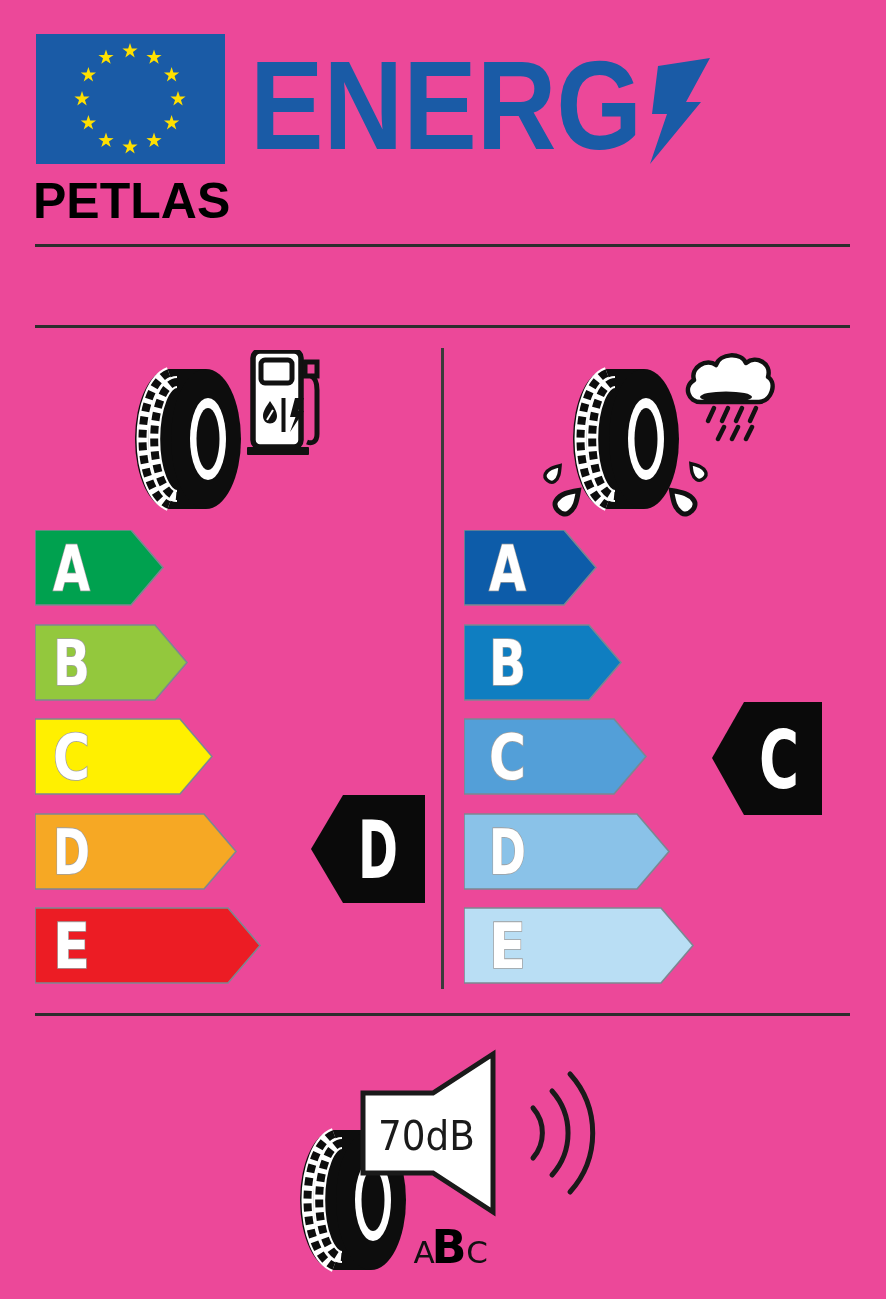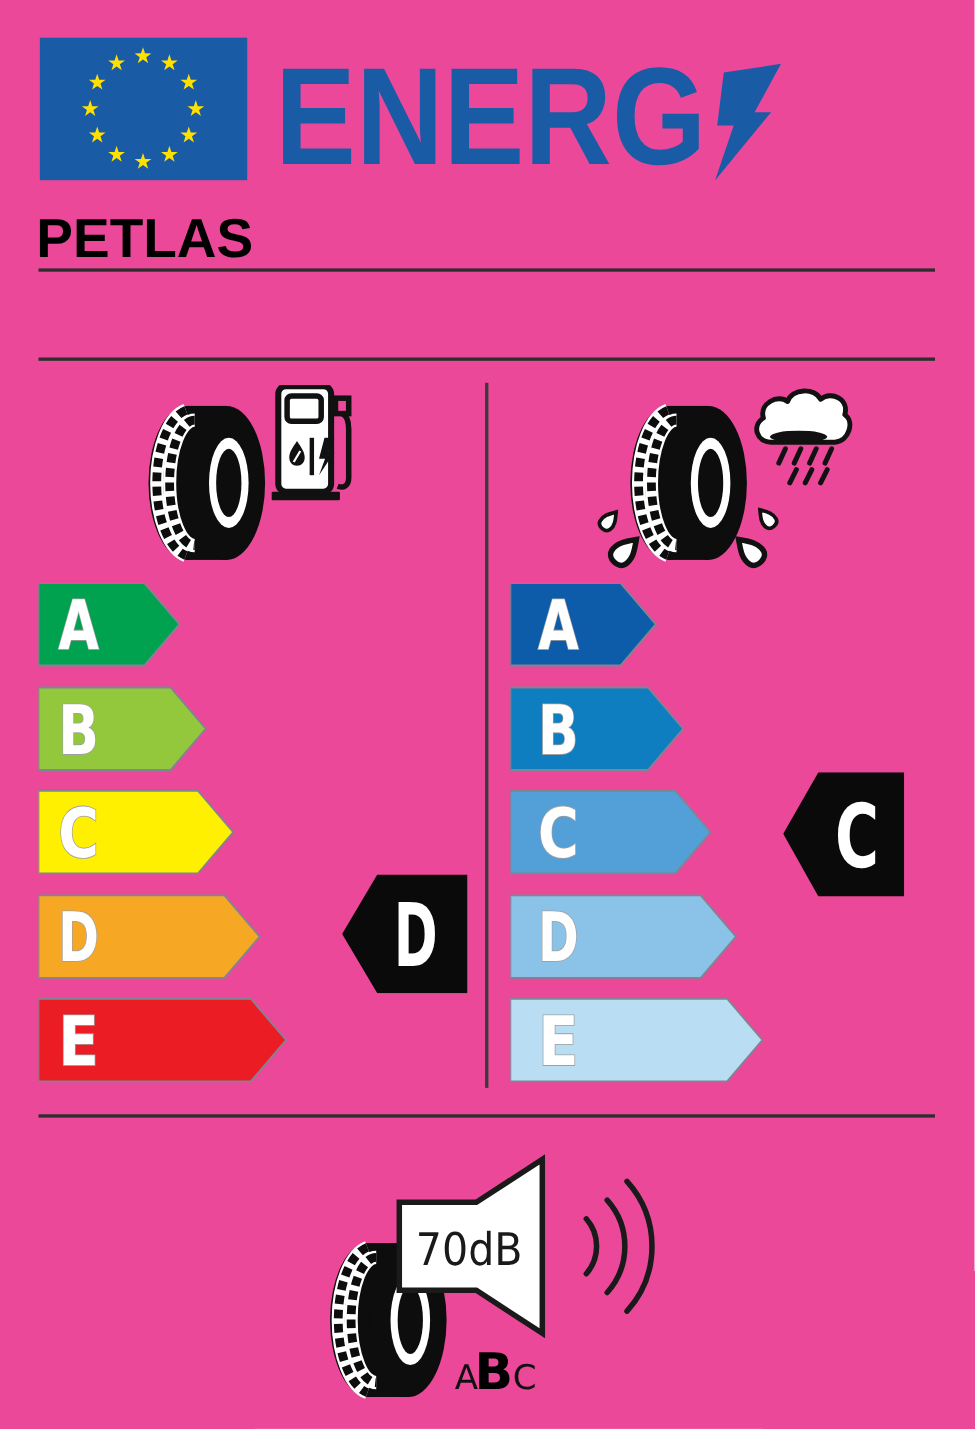--- a/index.html
+++ b/index.html
@@ -1,20 +1,20 @@
 <!DOCTYPE html>
 <html><head>
 <meta charset="utf-8">
 <style>
   html,body{margin:0;padding:0;background:#fff;}
   #page{position:relative;width:886px;height:1299px;background:#ec4899;overflow:hidden;
         font-family:"Liberation Sans",sans-serif;}
   .abs{position:absolute;}
   .rule{position:absolute;left:35px;width:815px;height:3px;background:#2d2d2d;}
-  #brand{position:absolute;left:33px;top:192px;font-size:50px;font-weight:bold;
+  #brand{position:absolute;left:33px;top:176px;font-size:50px;font-weight:bold;
          letter-spacing:0px;color:#000;line-height:1;}
   #vdivider{position:absolute;left:441px;top:348px;width:3px;height:641px;background:#3a3a3a;}
   text{font-family:"DejaVu Sans","Liberation Sans",sans-serif;}
   .barletter{font-size:62px;font-weight:bold;fill:#ffffff;stroke:#a0a0a0;stroke-width:1.6px;paint-order:stroke;}
   .pointerletter{font-size:80px;font-weight:bold;fill:#ffffff;}
   .dbtext{font-size:41px;fill:#1a1a1a;}
   .noise-side{font-size:31px;fill:#111;}
   .noise-main{font-size:46px;font-weight:bold;fill:#000;}
 </style>
 </head>

